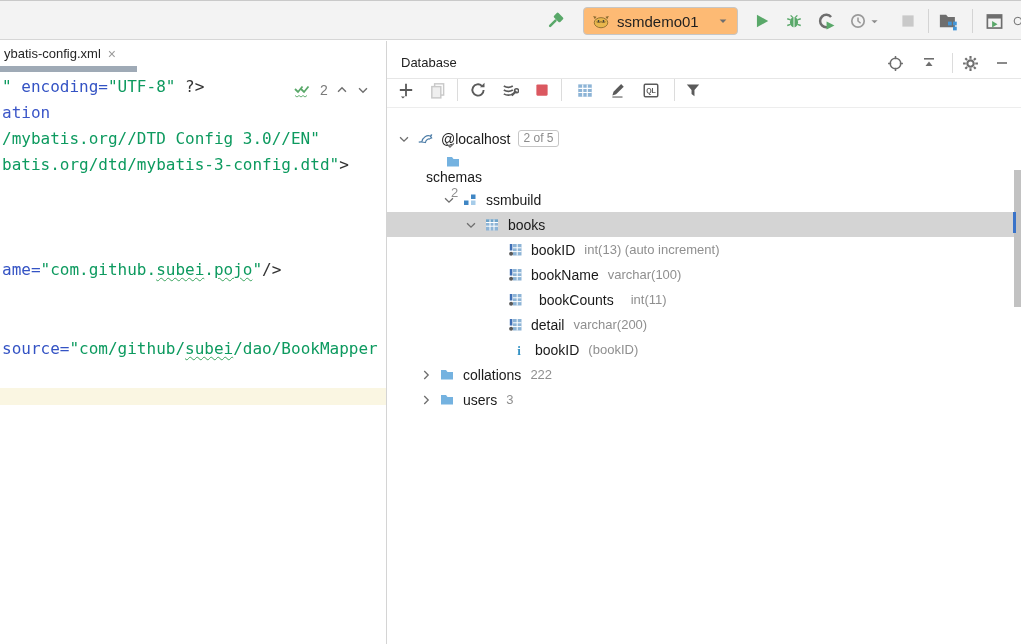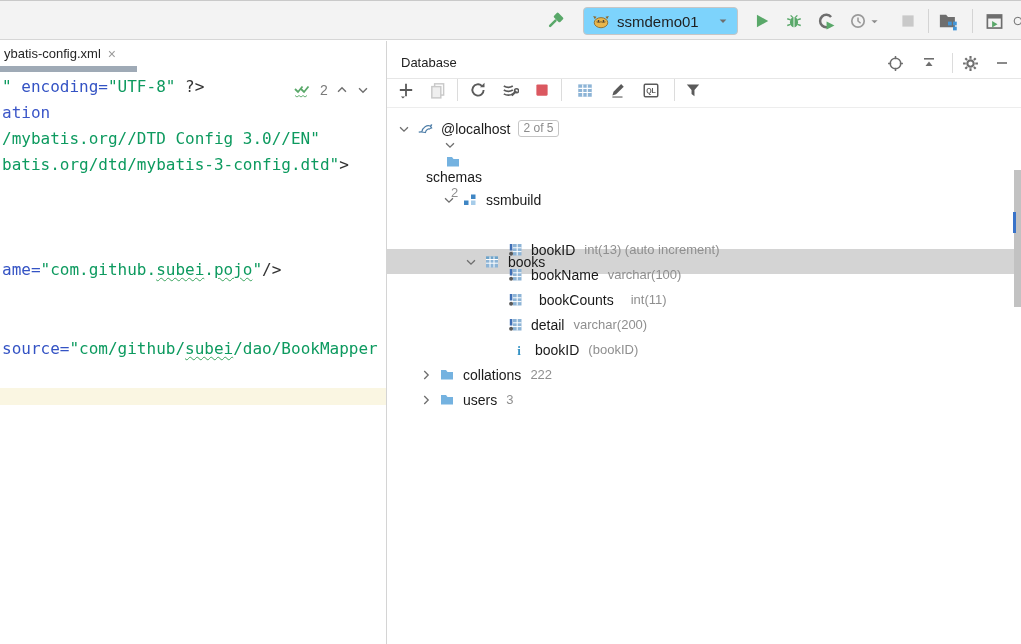--- a/index.html
+++ b/index.html
@@ -7,21 +7,21 @@
     font-family:"Liberation Sans", sans-serif; -webkit-font-smoothing:antialiased; }
   .app { position:relative; width:1021px; height:644px; background:#fff; }
 
   
   .topbar { position:absolute; left:0; top:0; width:1021px; height:40px;
     background:#f3f3f3; border-top:1px solid #c9c9c9; border-bottom:1px solid #d6d6d6; }
   .tb-ic { position:absolute; width:20px; height:20px; top:10px; display:flex;
     align-items:center; justify-content:center; }
   .tb-sep { position:absolute; top:8px; width:1px; height:24px; background:#d4d4d4; }
   .combo { position:absolute; left:583px; top:6px; width:155px; height:28px;
-    background:#7dd3fc; border:1px solid #c6c6c6; border-radius:4px;
+    background:#fdba74; border:1px solid #c6c6c6; border-radius:4px;
     display:flex; align-items:center; padding:0 8px; }
   .combo-label { font-size:15px; color:#1f1f1f; margin-left:7px; flex:1; }
 
   
   .editor { position:absolute; left:0; top:41px; width:386px; height:603px;
     background:#fff; overflow:hidden; }
   .tabbar { position:absolute; left:0; top:0; width:100%; height:31px; background:#fff; }
   .tab { position:absolute; left:0; top:0; height:25px; display:flex; align-items:center;
     padding:0 6px 0 4px; }
   .tab-title { font-size:13px; color:#262626; }
@@ -53,21 +53,21 @@
   .dbh-sep { position:absolute; top:5px; width:1px; height:20px; background:#dcdcdc; }
 
   .db-toolbar { position:absolute; left:0; top:31px; width:100%; height:36px;
     border-bottom:1px solid #ededed; }
   .dbt-ic { position:absolute; top:9px; width:18px; height:18px; display:flex;
     align-items:center; justify-content:center; }
   .dbt-sep { position:absolute; top:7px; width:1px; height:22px; background:#dcdcdc; }
 
   .db-tree { position:absolute; left:0; top:71px; width:100%; bottom:0; }
   .trow { position:absolute; left:0; height:25px; display:flex; align-items:center; }
-  .trow.selected { background:#d4d4d4; width:calc(100% - 7px);margin-top:37px; }
+  .trow.selected { background:#d4d4d4; width:calc(100% - 7px); }
   .chev { width:16px; height:16px; flex:0 0 16px; display:flex; align-items:center; justify-content:center; }
   .nicon { width:16px; height:16px; flex:0 0 16px; margin-left:5px; display:flex;
     align-items:center; justify-content:center; }
   .tlabel { font-size:14px; color:#1a1a1a; margin-left:8px; }
   .ttype  { font-size:13px; color:#8f8f8f; margin-left:9px; }
   .tbadge { font-size:12px; color:#8c8c8c; border:1px solid #c6c6c6; border-radius:3px;
     padding:0 4px; margin-left:8px; line-height:15px; }
 
   .db-scroll-thumb { position:absolute; right:0; top:129px; width:7px; height:137px; background:#c2c2c2; }
   .db-scroll-mark  { position:absolute; right:5px; top:171px; width:3px; height:21px; background:#3973c9; }
@@ -296,21 +296,21 @@
       <div class="dbt-sep" style="left:287px;"></div>
       <div class="dbt-ic" style="left:297px;">
         <svg width="18" height="18" viewBox="0 0 16 16">
           <path d="M2.5 3h11l-4.2 5v5.5l-2.6-2V8z" fill="#5a5a5a"></path>
         </svg>
       </div>
     </div>
 
     <div class="db-tree">
 
-      <div class="trow" style="top:4px; padding-left:9px;">
+      <div class="trow" style="top:14px; padding-left:9px;">
         <span class="chev">
           <svg width="14" height="14" viewBox="0 0 16 16">
               <path d="M3.5 6l4.5 4.5L12.5 6" stroke="#6e6e6e" stroke-width="1.5" fill="none"></path>
             </svg>
         </span>
         <span class="nicon">
           <svg width="17" height="17" viewBox="0 0 16 16">
             <path d="M1.8 11.6c1-.3 2-.4 3-.3.4-2.1 1.6-4 3.3-5.1 1.4-.9 3-1.3 4.3-.9 1 .3 1.8 1 2.3 2.1-.9.1-1.6.5-2.1 1.1-.7-.2-1.4-.1-2 .3-1.2.7-2 1.9-2.2 3.3-1.5-.5-4.4-.7-6.6-.5z" fill="none" stroke="#4a7ba6" stroke-width="1.1"></path>
             <path d="M13.6 6.2c.7-.4 1.1-1.1 1.2-2-.8.1-1.4.5-1.8 1.1" fill="none" stroke="#4a7ba6" stroke-width="1"></path>
           </svg>

